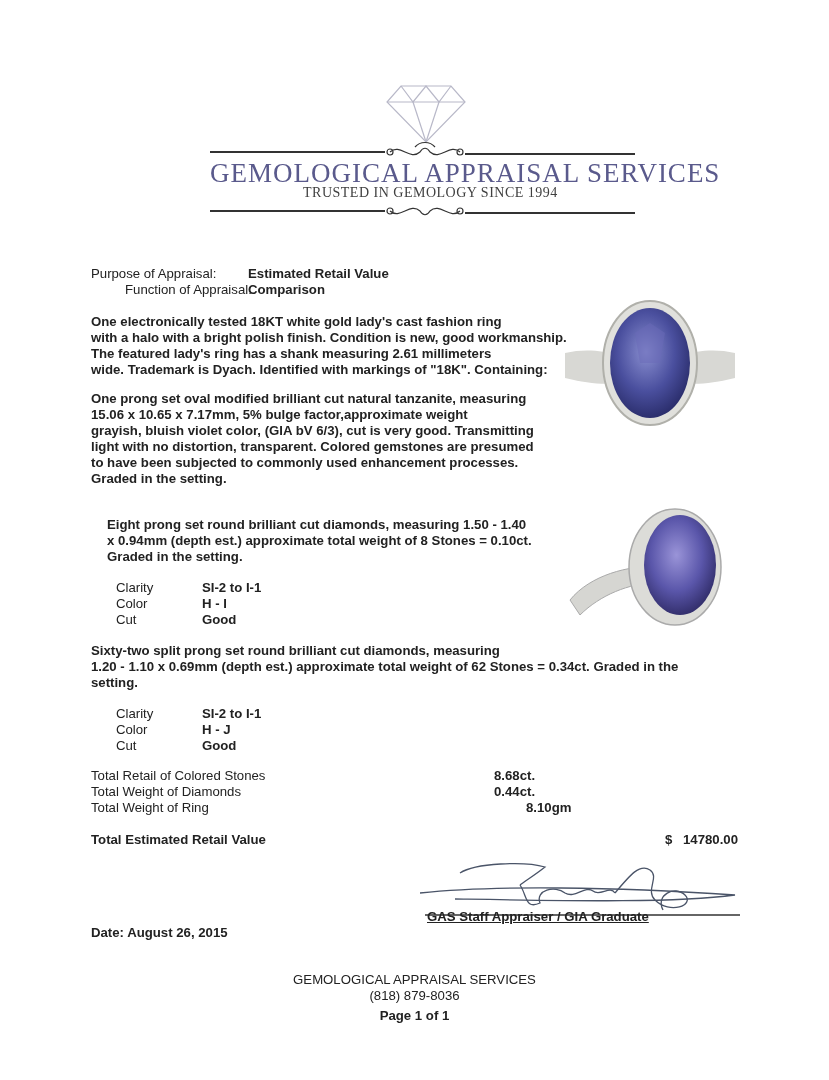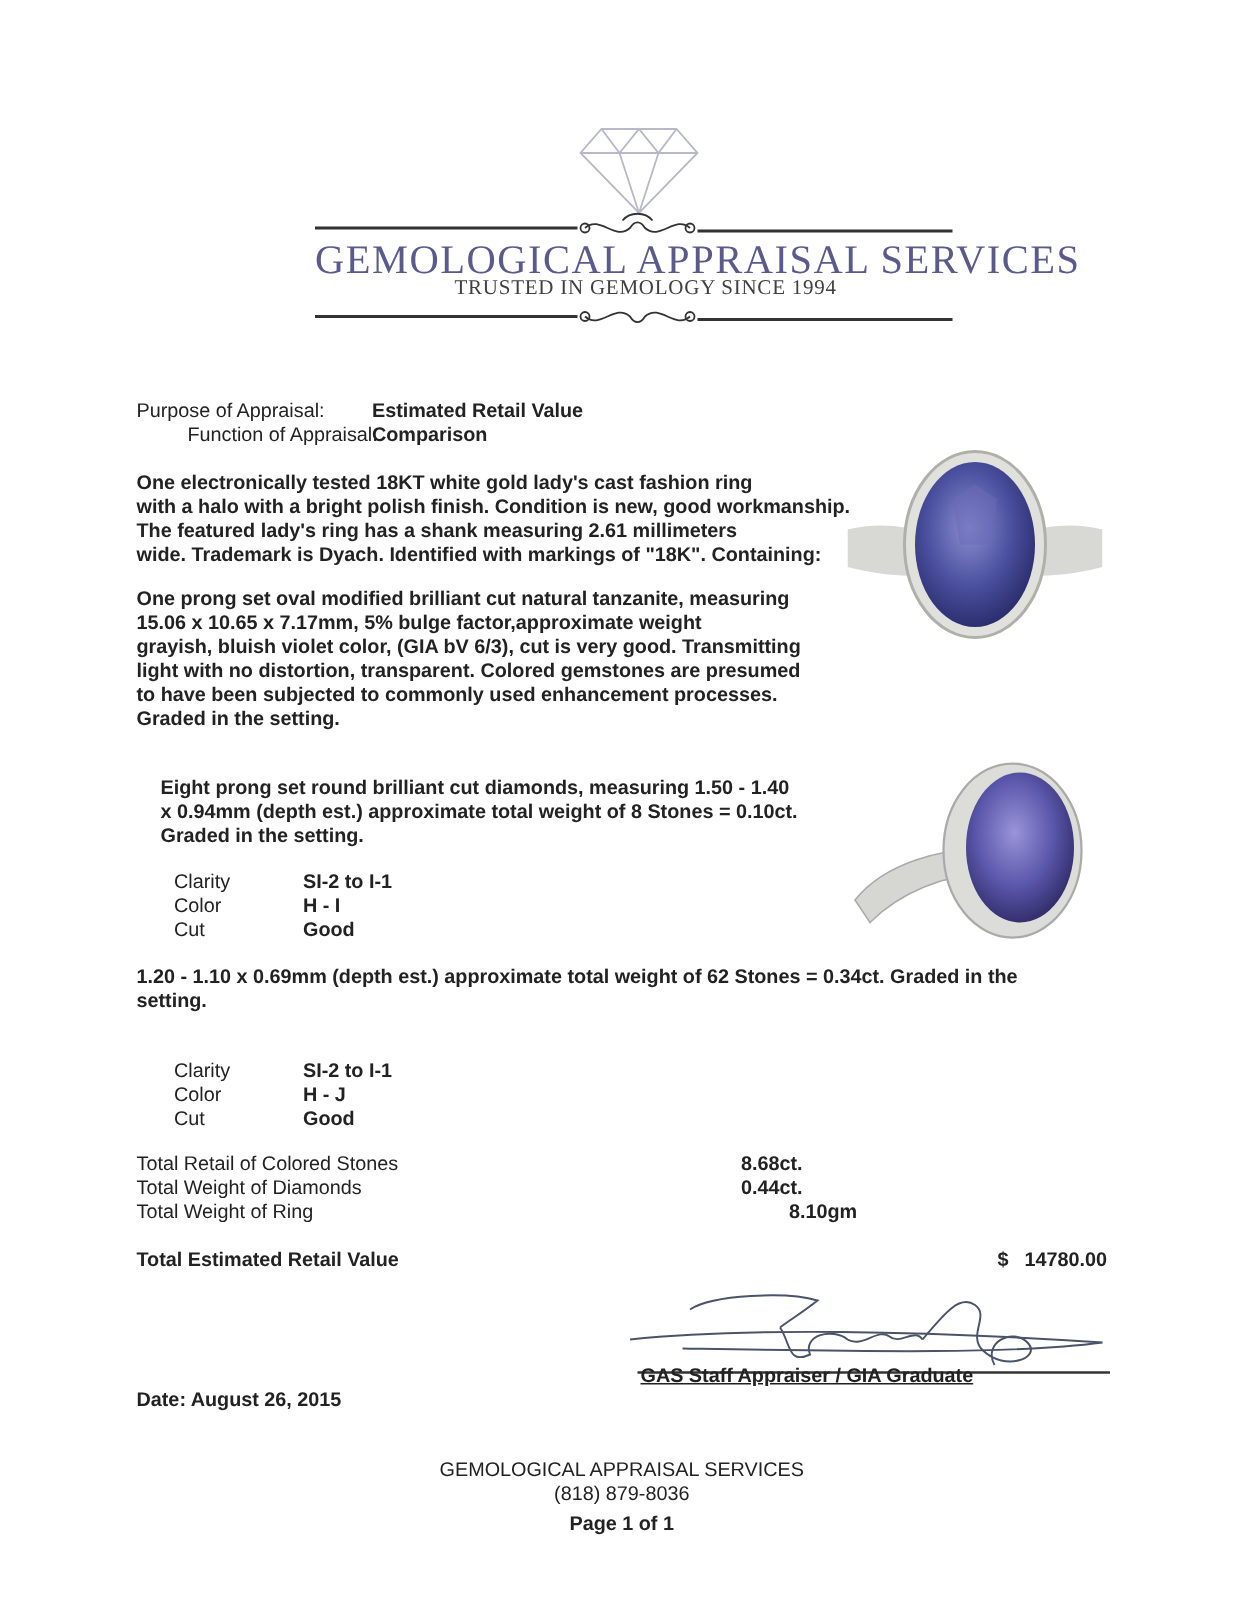--- a/index.html
+++ b/index.html
@@ -75,20 +75,21 @@
   <div>x 0.94mm (depth est.) approximate total weight of 8 Stones = 0.10ct.</div>
   <div>Graded in the setting.</div>
 </div>
 <div class="abs t" style="left:116px;top:580px;">
   <div style="position:relative;height:16px;"><span>Clarity</span><span class="b abs" style="left:86px;">SI-2 to I-1</span></div>
   <div style="position:relative;height:16px;"><span>Color</span><span class="b abs" style="left:86px;">H - I</span></div>
   <div style="position:relative;height:16px;"><span>Cut</span><span class="b abs" style="left:86px;">Good</span></div>
 </div>
 
 <div class="abs t para" style="left:91px;top:643px;">
+  <div>Sixty-two split prong set round brilliant cut diamonds, measuring</div>
   <div>1.20 - 1.10 x 0.69mm (depth est.) approximate total weight of 62 Stones = 0.34ct. Graded in the</div>
   <div>setting.</div>
 </div>
 <div class="abs t" style="left:116px;top:706px;">
   <div style="position:relative;height:16px;"><span>Clarity</span><span class="b abs" style="left:86px;">SI-2 to I-1</span></div>
   <div style="position:relative;height:16px;"><span>Color</span><span class="b abs" style="left:86px;">H - J</span></div>
   <div style="position:relative;height:16px;"><span>Cut</span><span class="b abs" style="left:86px;">Good</span></div>
 </div>
 
 <div class="abs t" style="left:91px;top:768px;width:460px;">

